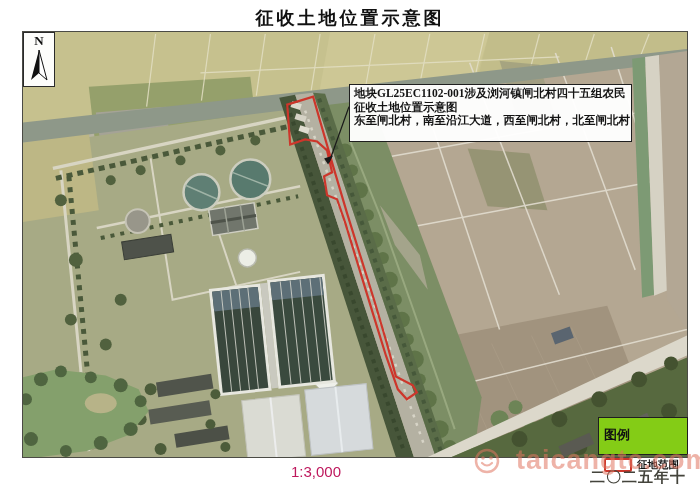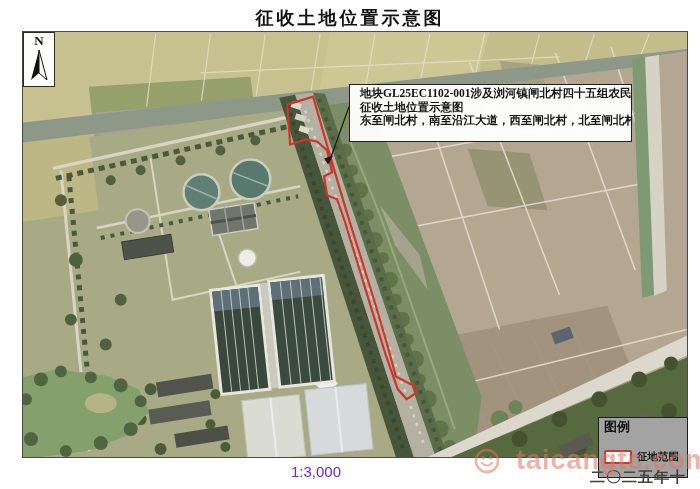--- a/index.html
+++ b/index.html
@@ -11,32 +11,32 @@
   
   #map{position:absolute;left:22px;top:31px;width:666px;height:427px;
        border:1px solid #4b4b45;box-sizing:border-box;background:#b7b4a2;}
   #map svg{position:absolute;left:0;top:0;width:100%;height:100%;display:block;}
   
   #north{position:absolute;left:23px;top:32px;width:32px;height:55px;background:#fdfdfb;
          border:1px solid #2a2a2a;box-sizing:border-box;z-index:20;text-align:center;}
   #north .n{font-size:13px;font-weight:bold;color:#111;line-height:15px;display:block;}
   
   #note{position:absolute;left:349px;top:84px;width:283px;height:58px;background:rgba(255,255,255,.96);
-        border:1px solid #1f1f1f;box-sizing:border-box;z-index:20;padding:2px 10px;
+        border:1px solid #1f1f1f;box-sizing:border-box;z-index:20;padding:2px 4px;
         font-size:11.5px;font-weight:bold;line-height:13.5px;color:#141414;white-space:nowrap;overflow:hidden;}
   
-  #legend{position:absolute;left:598px;top:417px;width:90px;height:61px;background:#a3a3a3;
-          border:1.5px solid #1f1f1f;box-sizing:border-box;z-index:20;padding:1px 5px;}
+  #legend{position:absolute;left:598px;top:417px;width:90px;height:38px;background:#84cc16;
+          border:1.5px solid #1f1f1f;box-sizing:border-box;z-index:20;padding:9px 5px;}
   #legend .lg-title{font-size:13px;font-weight:bold;color:#111;line-height:16px;}
   #legend .lg-row{display:flex;align-items:center;gap:5px;margin-top:15px;}
   #legend .lg-sym{width:24px;height:10px;border:2.5px solid #cd362b;border-radius:2px;background:#fff;flex:0 0 auto;}
   #legend .lg-label{font-size:10.5px;font-weight:bold;color:#111;white-space:nowrap;}
   
   #scale{position:absolute;left:256px;top:463px;width:120px;text-align:center;
-         font-family:"Liberation Sans",sans-serif;font-size:15px;color:#6d28d9;z-index:20;}
+         font-family:"Liberation Sans",sans-serif;font-size:15px;color:#be185d;z-index:20;}
   #date{position:absolute;left:590px;top:468px;width:104px;
         font-size:15px;letter-spacing:1px;color:#44443c;z-index:20;font-weight:bold;}
   
   #wm{position:absolute;left:474px;top:445px;display:flex;align-items:center;gap:16px;z-index:60;
       color:rgba(224,116,96,.55);font-family:"Liberation Sans",sans-serif;
       font-size:27px;font-weight:bold;letter-spacing:1px;pointer-events:none;}
   #wm svg{display:block;}
 </style>
 </head>
 <body>

